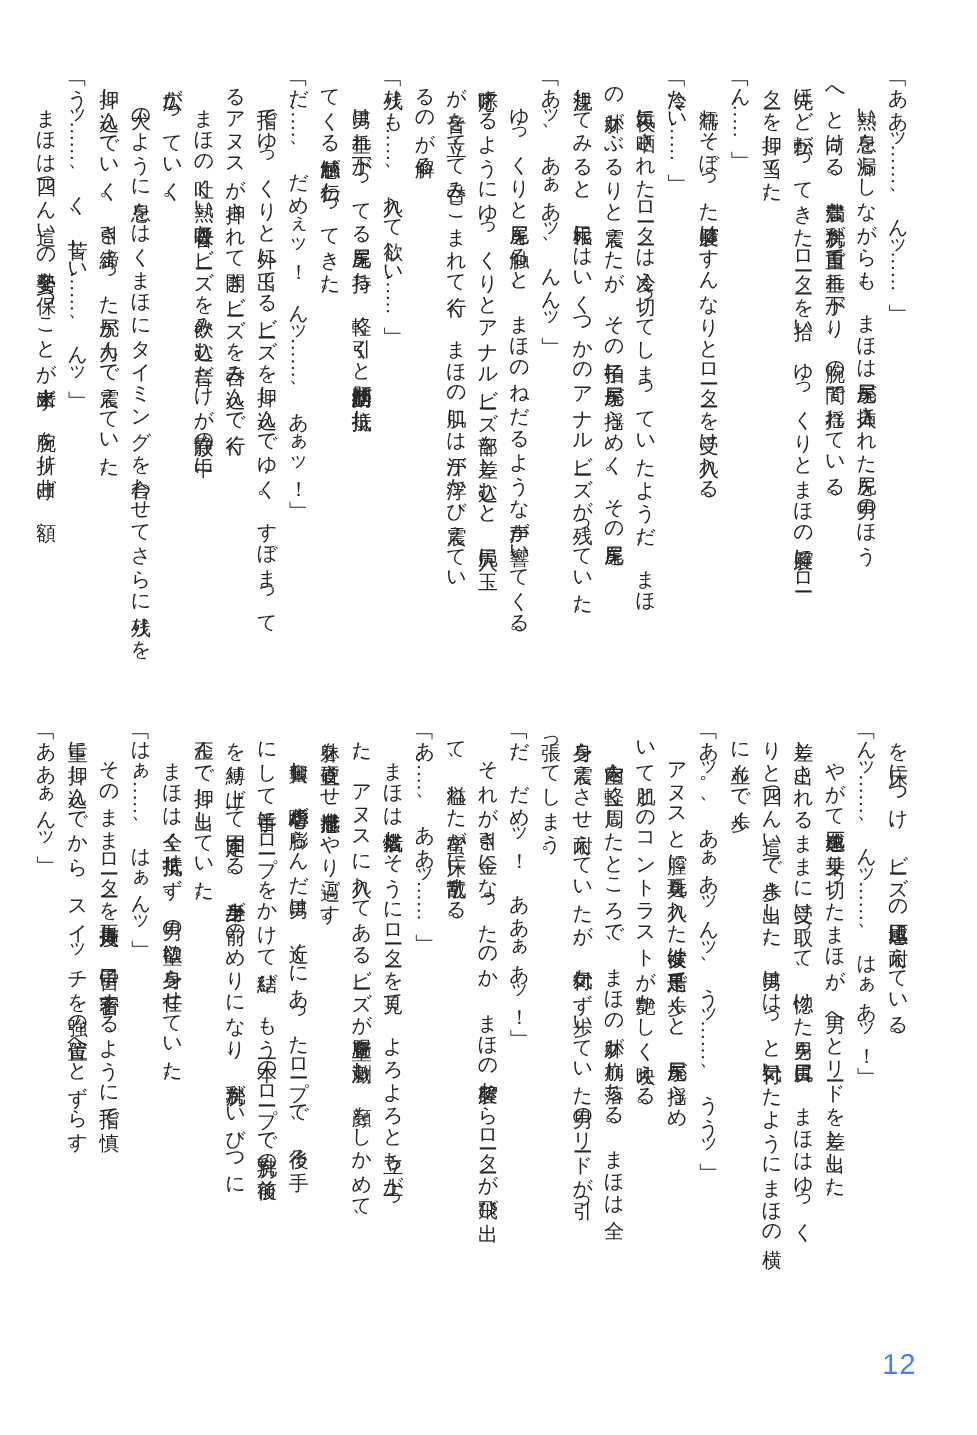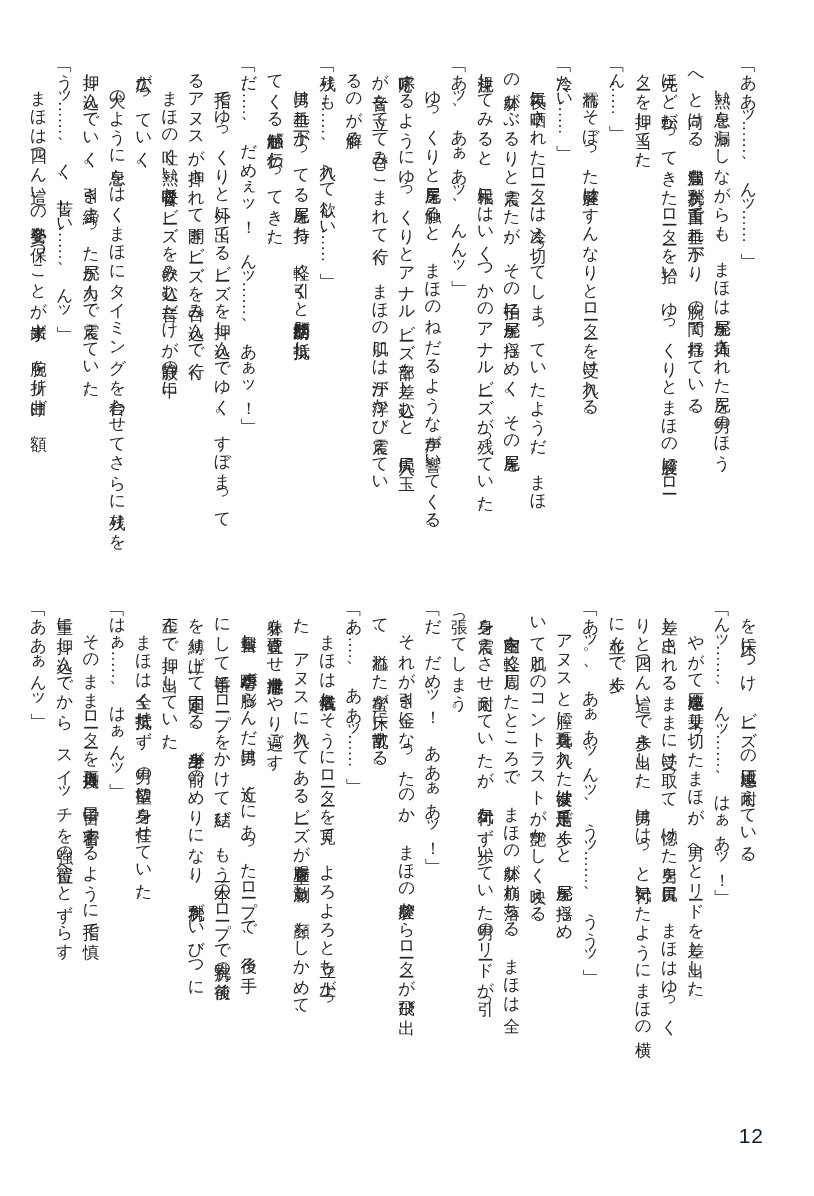--- a/index.html
+++ b/index.html
@@ -37,23 +37,23 @@
     white-space: nowrap;
   }
   .col.indent {
     text-indent: 17px;
   }
   .page-number {
     position: absolute;
     top: 1124px;
     right: 50px;
     font-family: "Liberation Sans", "DejaVu Sans", sans-serif;
-    font-size: 21px;
+    font-size: 24px;
     letter-spacing: 1px;
-    color: #0f172a;
+    color: #3b82f6;
     text-align: right;
   }
 </style>
 </head>
 <body style="--ink: #262626;">
 
 <div class="page">
   <section class="text-block block-top">
       <div class="col">「ああッ……、んッ……」</div>
       <div class="col indent">熱い息を漏らしながらも、まほは尻尾が挿入された尻を男のほう</div>

